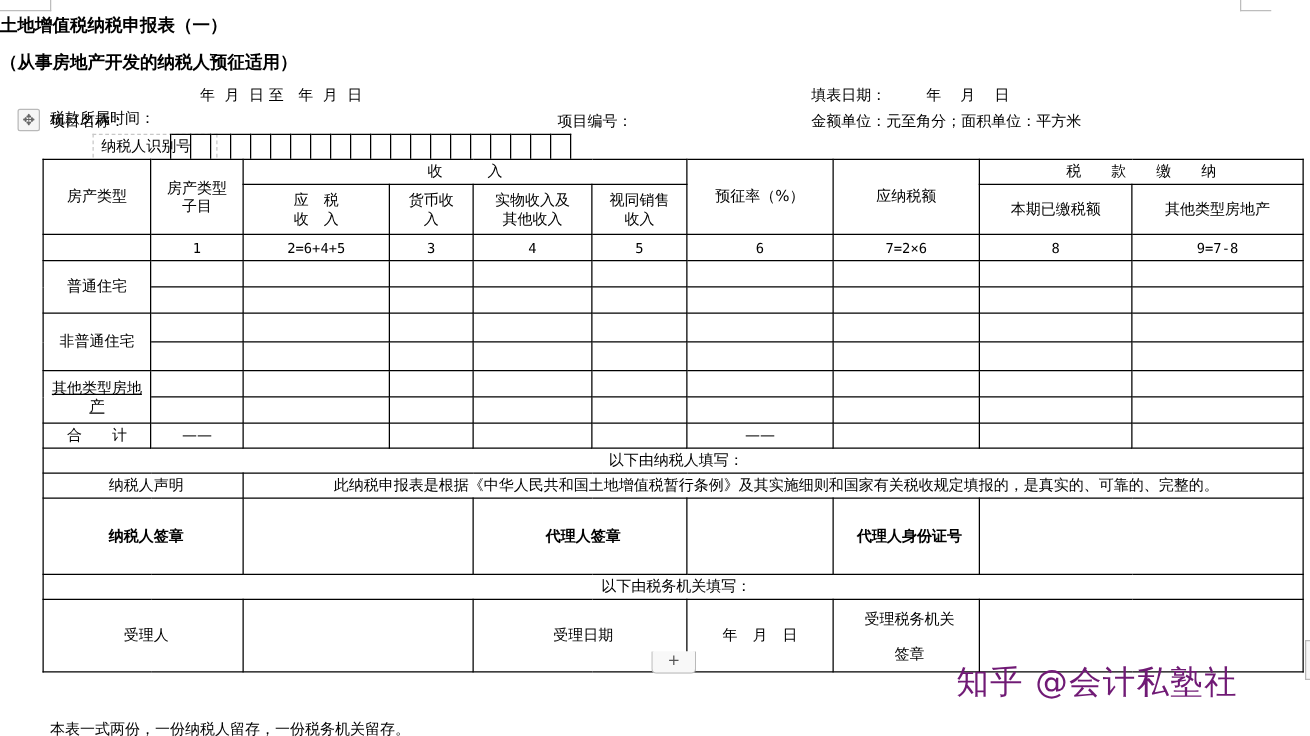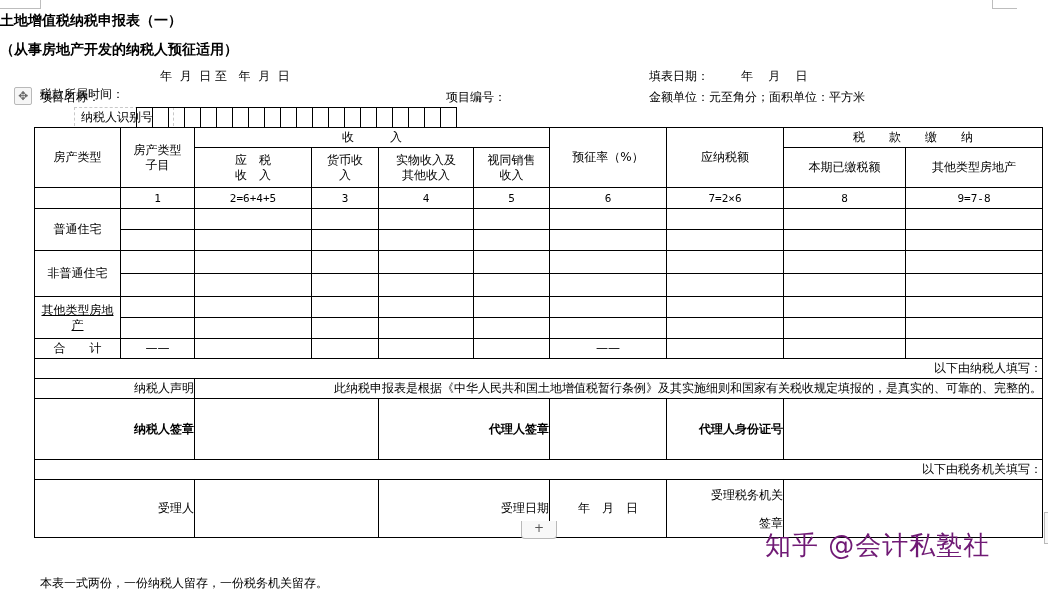--- a/index.html
+++ b/index.html
@@ -23,21 +23,21 @@
     .id-boxes { left: 136px; top: 107px; height: 20px; display: flex; border-left: 1px solid #000; }
     .id-box { width: 15px; height: 19px; border-right: 1px solid #000; border-top: 1px solid #000; }
     table.form {
       position: absolute; left: 34px; top: 127px; border-collapse: collapse; table-layout: fixed;
       font-size: 12px;
     }
     table.form td {
       border: 1px solid #000; padding: 0; text-align: center; vertical-align: middle; line-height: 15px;
       overflow: hidden;
     }
-    table.form td.left { text-align: right; padding-left: 5px; margin-top: 25px; }
+    table.form td.left { text-align: center; padding-left: 5px; margin-top: 25px; }
     .num { font-family: "DejaVu Sans Mono", "Liberation Mono", monospace; font-size: 11px; }
     .footnote { left: 40px; top: 527px; font-size: 12px; margin-top: 48px; }
     .add-row-btn {
       left: 521px; top: 521px; width: 34px; height: 17px; border: 1px solid #b9b9b9; border-top: none;
       border-radius: 0 0 4px 4px; background: #f8f8f8; text-align: center; font-size: 12px; line-height: 15px; color: #555;
     }
     .add-col-btn {
       left: 1044px; top: 512px; width: 4px; height: 30px; border: 1px solid #b9b9b9; border-right: none; background: #f8f8f8;
     }
     .watermark { left: 765px; top: 528px; font-size: 26px; color: #701a75; letter-spacing: 1px; }

